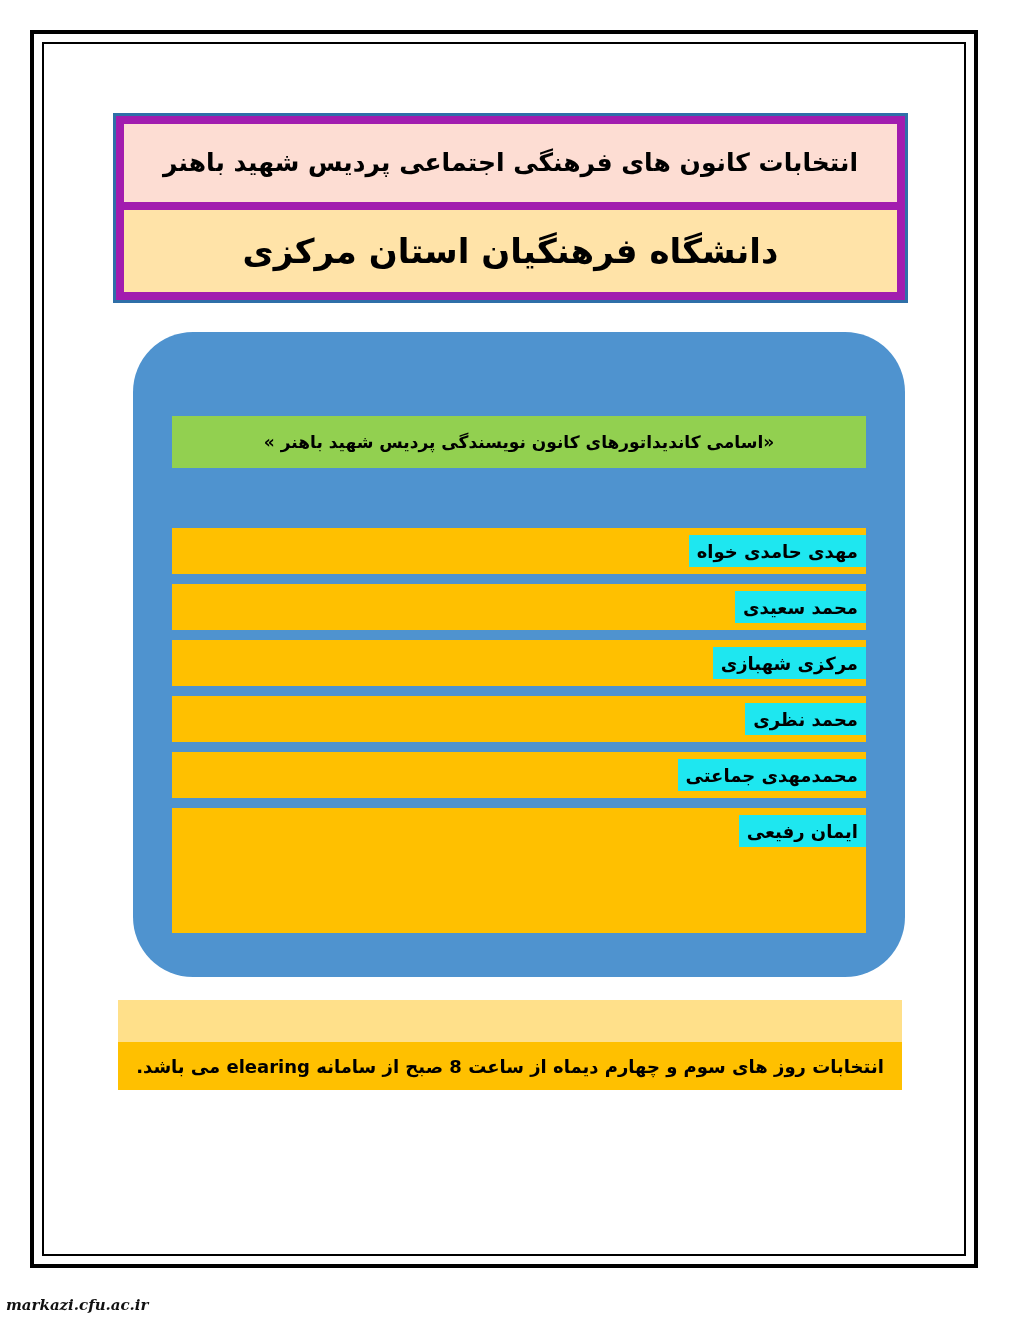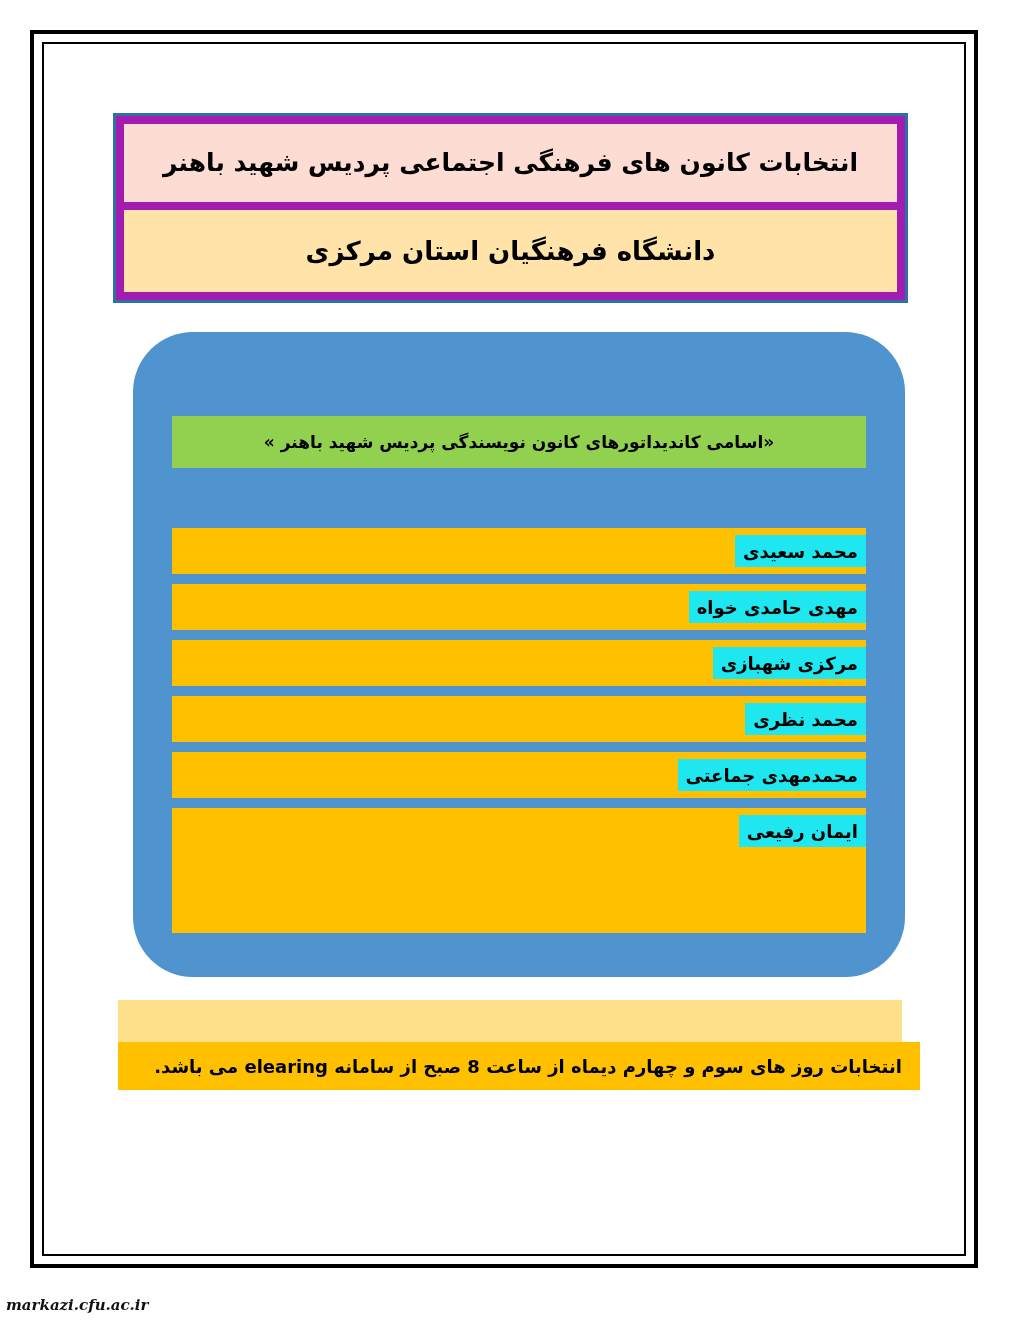--- a/index.html
+++ b/index.html
@@ -65,21 +65,21 @@
   .header-line2 {
     background: #ffe3a8;
     height: 82px;
     margin-top: 8px;
     display: flex;
     align-items: center;
     justify-content: center;
     box-sizing: border-box;
   }
   .header-line2 span {
-    font-size: 26px;
+    font-size: 34px;
     font-weight: bold;
     color: #000000;
     text-align: left;
   }
 
   
   .candidates-panel {
     position: absolute;
     left: 133px;
     top: 332px;
@@ -155,21 +155,20 @@
   .footer-note .strip {
     position: absolute;
     left: 0;
     top: 42px;
     width: 100%;
     height: 48px;
     background: #ffc000;
     display: flex;
     align-items: center;
     justify-content: center;
-    padding-left: 18px;
   }
   .footer-note .strip span {
     font-size: 18px;
     font-weight: bold;
     color: #000000;
   }
 
   
   .watermark {
     position: absolute;
@@ -198,24 +197,24 @@
   </div>
 </div>
 
 <div class="candidates-panel">
   <div class="candidates-title">
     <span>«اسامی کاندیداتورهای کانون نویسندگی  پردیس شهید باهنر »</span>
   </div>
 
   <div class="candidate-list">
     <div class="candidate-row">
+      <div class="candidate-name">مهدی حامدی خواه</div>
+    </div>
+    <div class="candidate-row">
       <div class="candidate-name">محمد سعیدی</div>
-    </div>
-    <div class="candidate-row">
-      <div class="candidate-name">مهدی حامدی خواه</div>
     </div>
     <div class="candidate-row">
       <div class="candidate-name">مرکزی شهبازی</div>
     </div>
     <div class="candidate-row">
       <div class="candidate-name">محمد نظری</div>
     </div>
     <div class="candidate-row">
       <div class="candidate-name">محمدمهدی جماعتی</div>
     </div>

